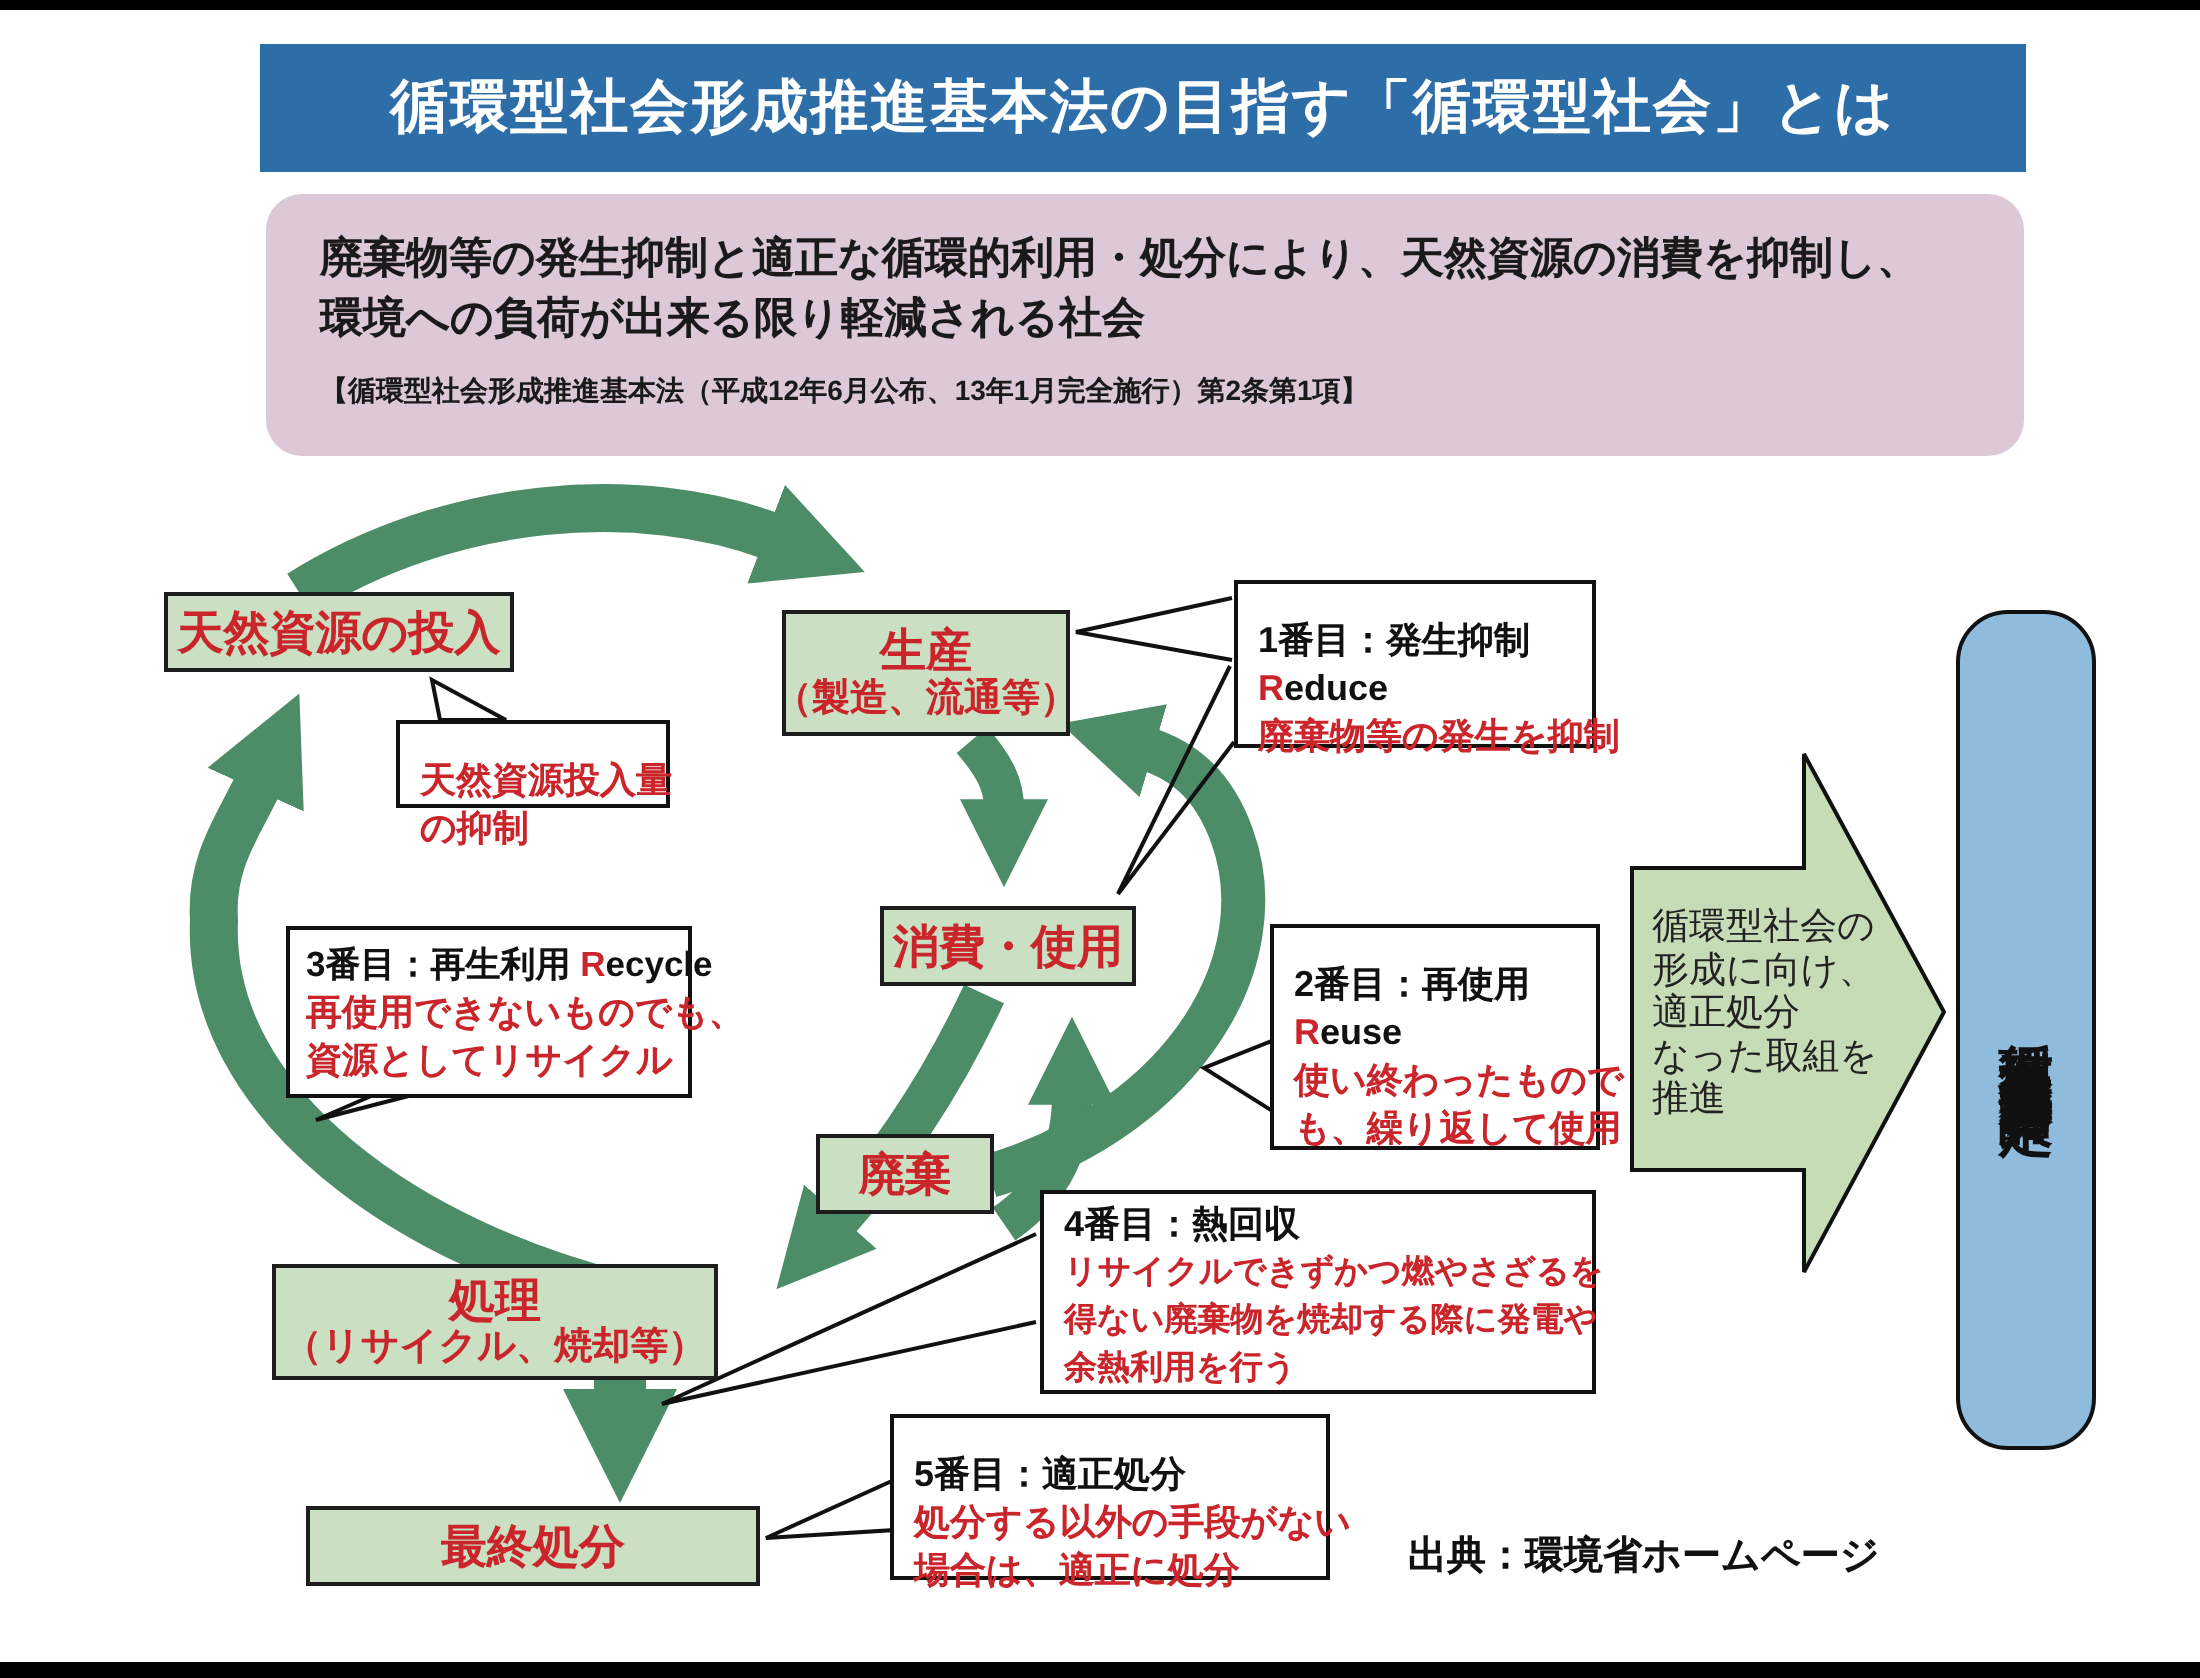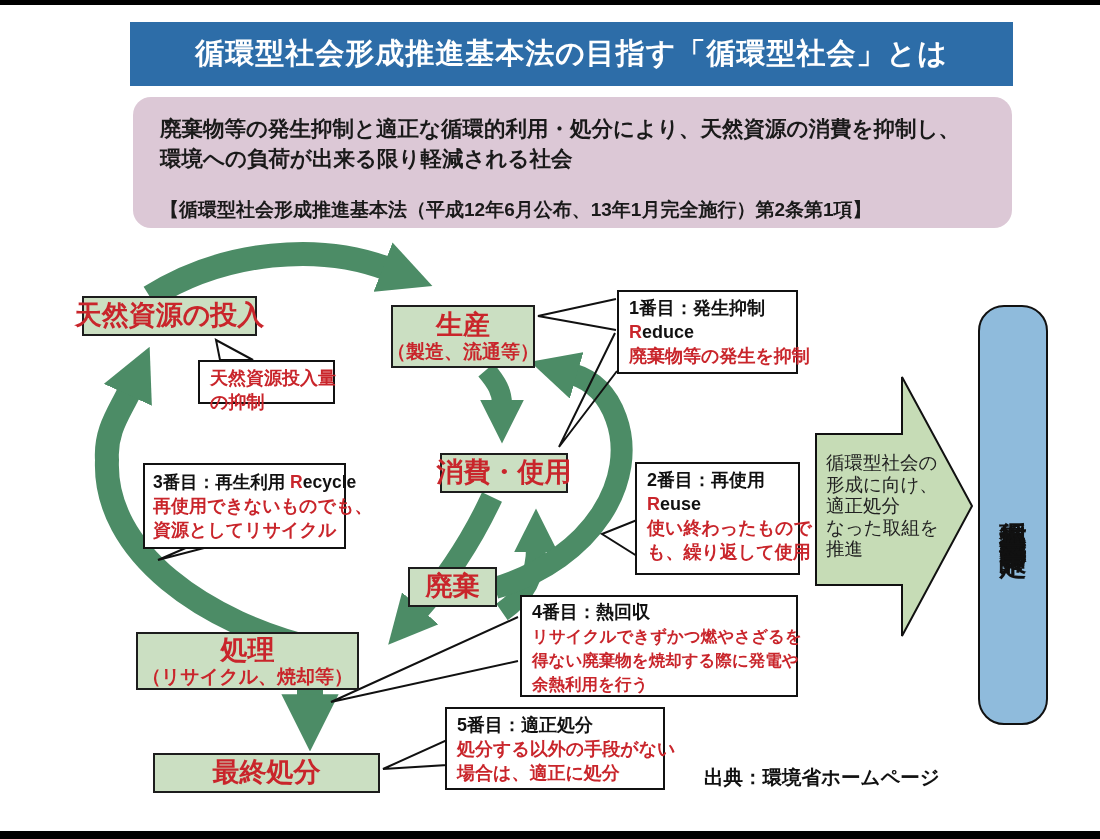--- a/index.html
+++ b/index.html
@@ -16,36 +16,36 @@
     position:absolute;left:130px;top:22px;width:883px;height:64px;
     background:#2d6da8;color:#ffffff;font-weight:bold;font-size:29px;letter-spacing:1px;
     display:flex;align-items:center;justify-content:center;
   }
   .def-box{
     position:absolute;left:133px;top:97px;width:879px;height:131px;
     background:#dcc8d6;border-radius:18px;color:#1a1a1a;
     padding:17px 26px 0 27px;
   }
   .def-line{font-size:21.5px;font-weight:bold;line-height:30px;white-space:nowrap;}
-  .def-law{font-size:19px;font-weight:bold;margin-top:23px;white-space:nowrap;}
+  .def-law{font-size:14px;font-weight:bold;margin-top:13px;white-space:nowrap;}
 
   svg.arrows{position:absolute;left:0;top:0;}
 
   .node{
     position:absolute;background:#cbdfc2;border:2.5px solid #1d1d1d;
     color:#c9252b;font-weight:bold;text-align:center;
     display:flex;flex-direction:column;align-items:center;justify-content:center;
     line-height:1.15;white-space:nowrap;
   }
-  .node .l1{font-size:27px;}
+  .node .l1{font-size:23px;}
   .node .l2{font-size:19px;}
 
   .callout{
     position:absolute;background:#ffffff;border:2px solid #111;
-    font-weight:bold;padding:4px 10px;white-space:nowrap;
+    font-weight:bold;padding:16px 10px;white-space:nowrap;
   }
   .callout div{line-height:24px;font-size:18px;}
   .hd{color:#111;}
   .rd{color:#c9252b;}
   .r-letter{color:#c9252b;}
   .callout-heat div{line-height:24px;}
   .callout-heat .rd{font-size:16.5px;}
   .callout-recycle .hd{font-size:17.5px;}
 
   .promo-text{

